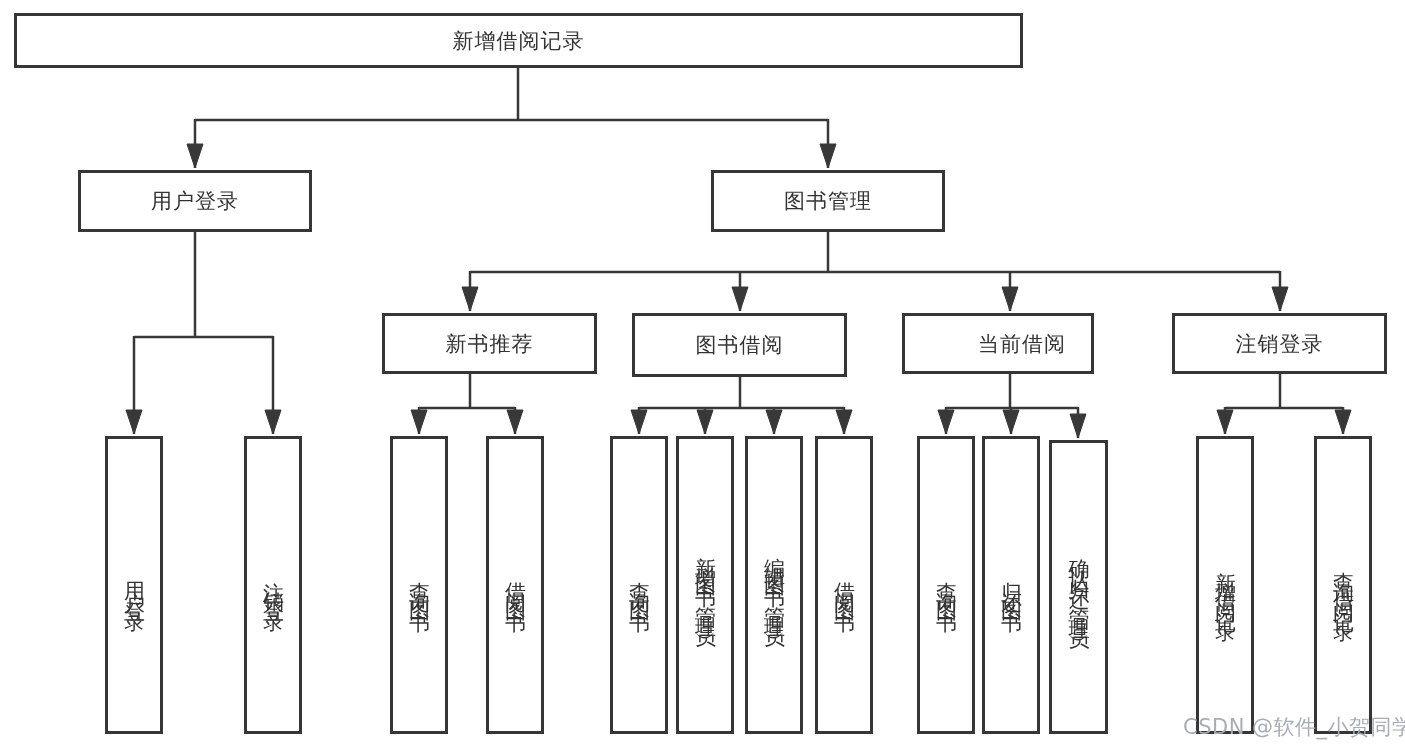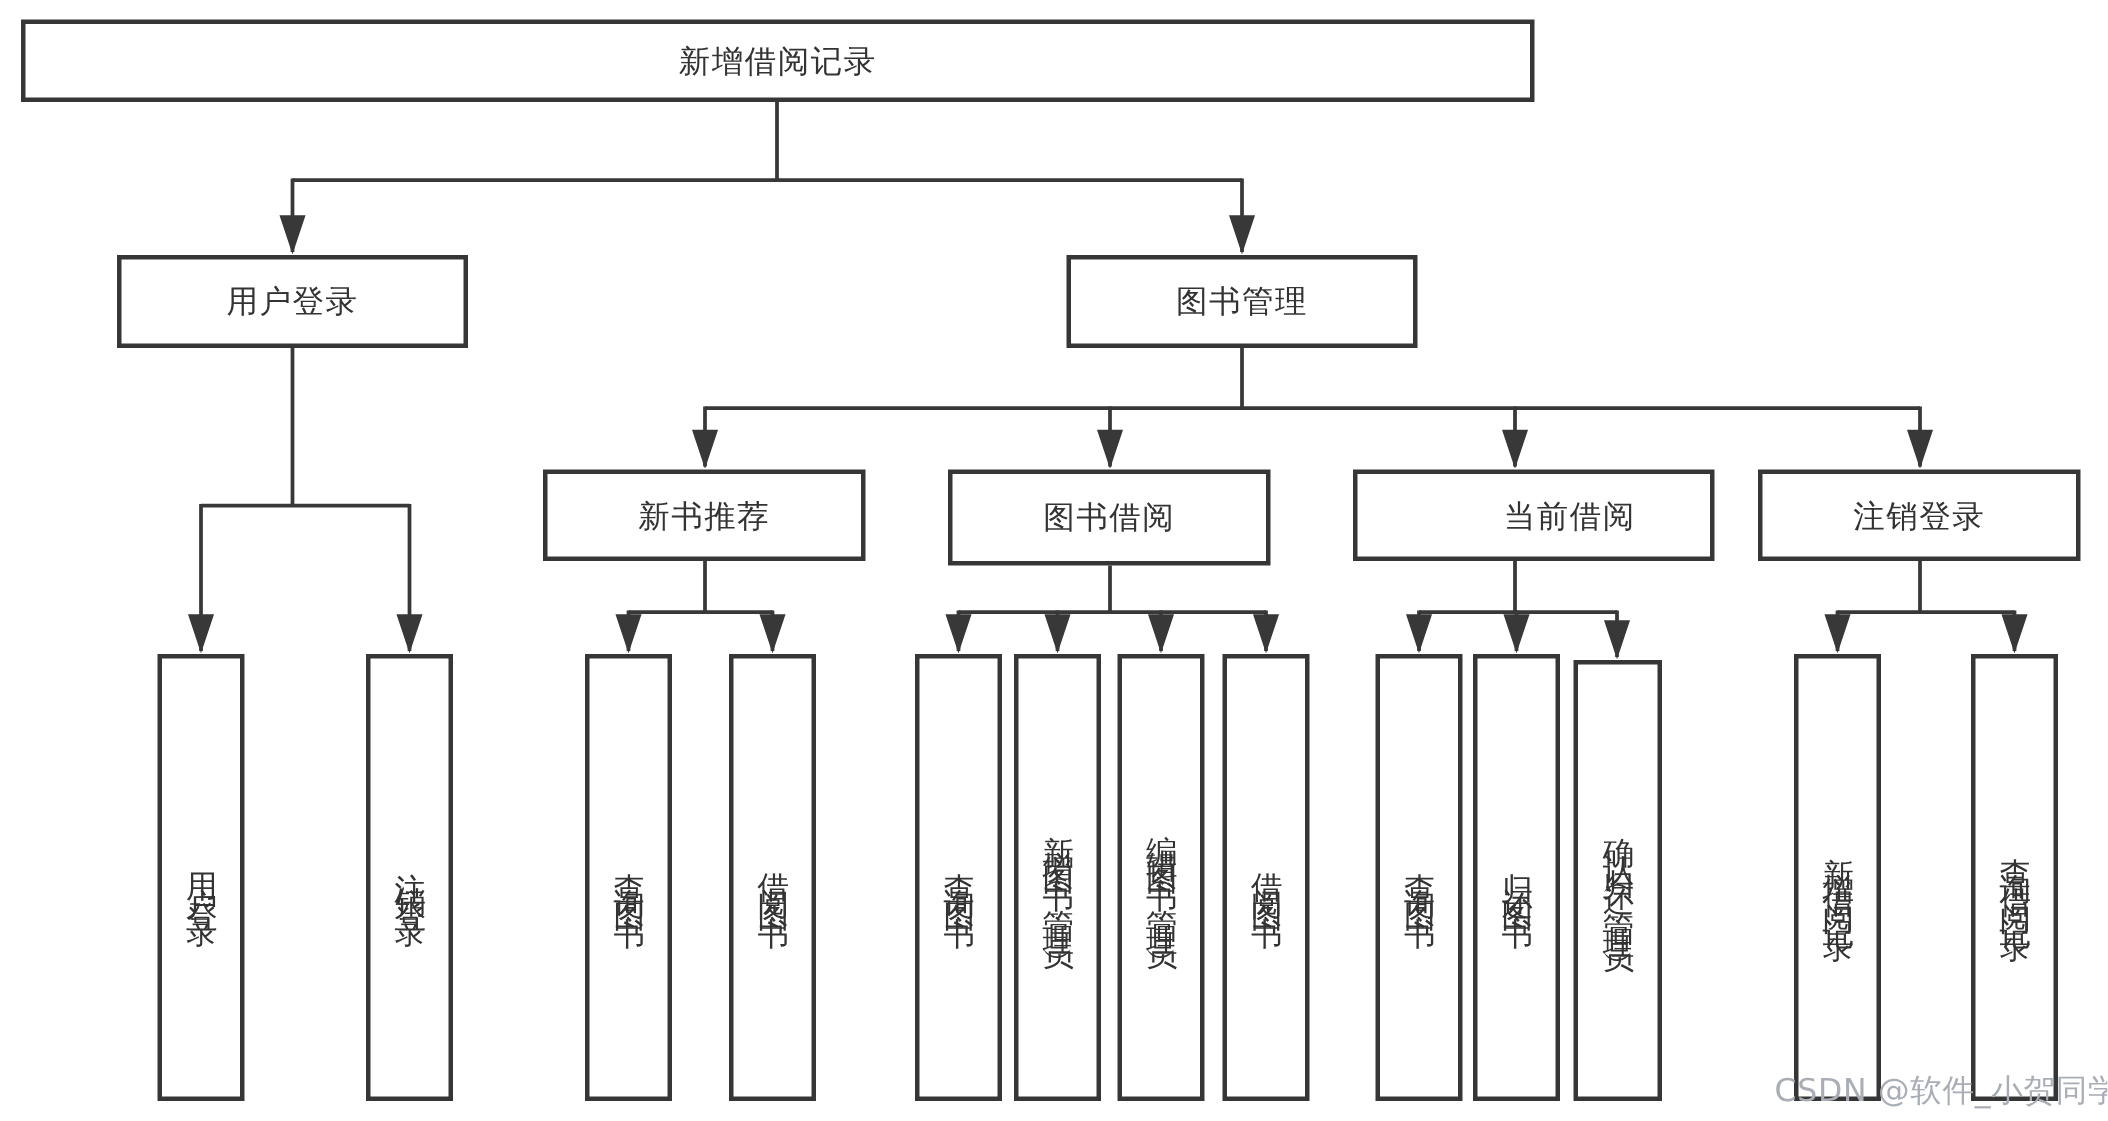--- a/index.html
+++ b/index.html
@@ -83,27 +83,27 @@
     <span>新增借阅记录</span>
   </div>
 
   <div class="box" style="left:78px;top:170px;width:234px;height:62px;">
     <span>用户登录</span>
   </div>
   <div class="box" style="left:711px;top:170px;width:234px;height:62px;">
     <span>图书管理</span>
   </div>
 
-  <div class="box" style="left:362px;top:313px;width:215px;height:61px;">
+  <div class="box" style="left:382px;top:313px;width:215px;height:61px;">
     <span>新书推荐</span>
   </div>
   <div class="box" style="left:632px;top:313px;width:215px;height:64px;">
     <span>图书借阅</span>
   </div>
-  <div class="box" style="left:902px;top:313px;width:241px;height:61px;padding-left:48px;">
+  <div class="box" style="left:902px;top:313px;width:192px;height:61px;padding-left:48px;">
     <span>当前借阅</span>
   </div>
   <div class="box" style="left:1172px;top:313px;width:215px;height:61px;">
     <span>注销登录</span>
   </div>
 
   <div class="box leaf" style="left:105px;top:436px;width:58px;height:298px;">
     <span class="vt">用户登录</span>
   </div>
   <div class="box leaf" style="left:244px;top:436px;width:58px;height:298px;">

